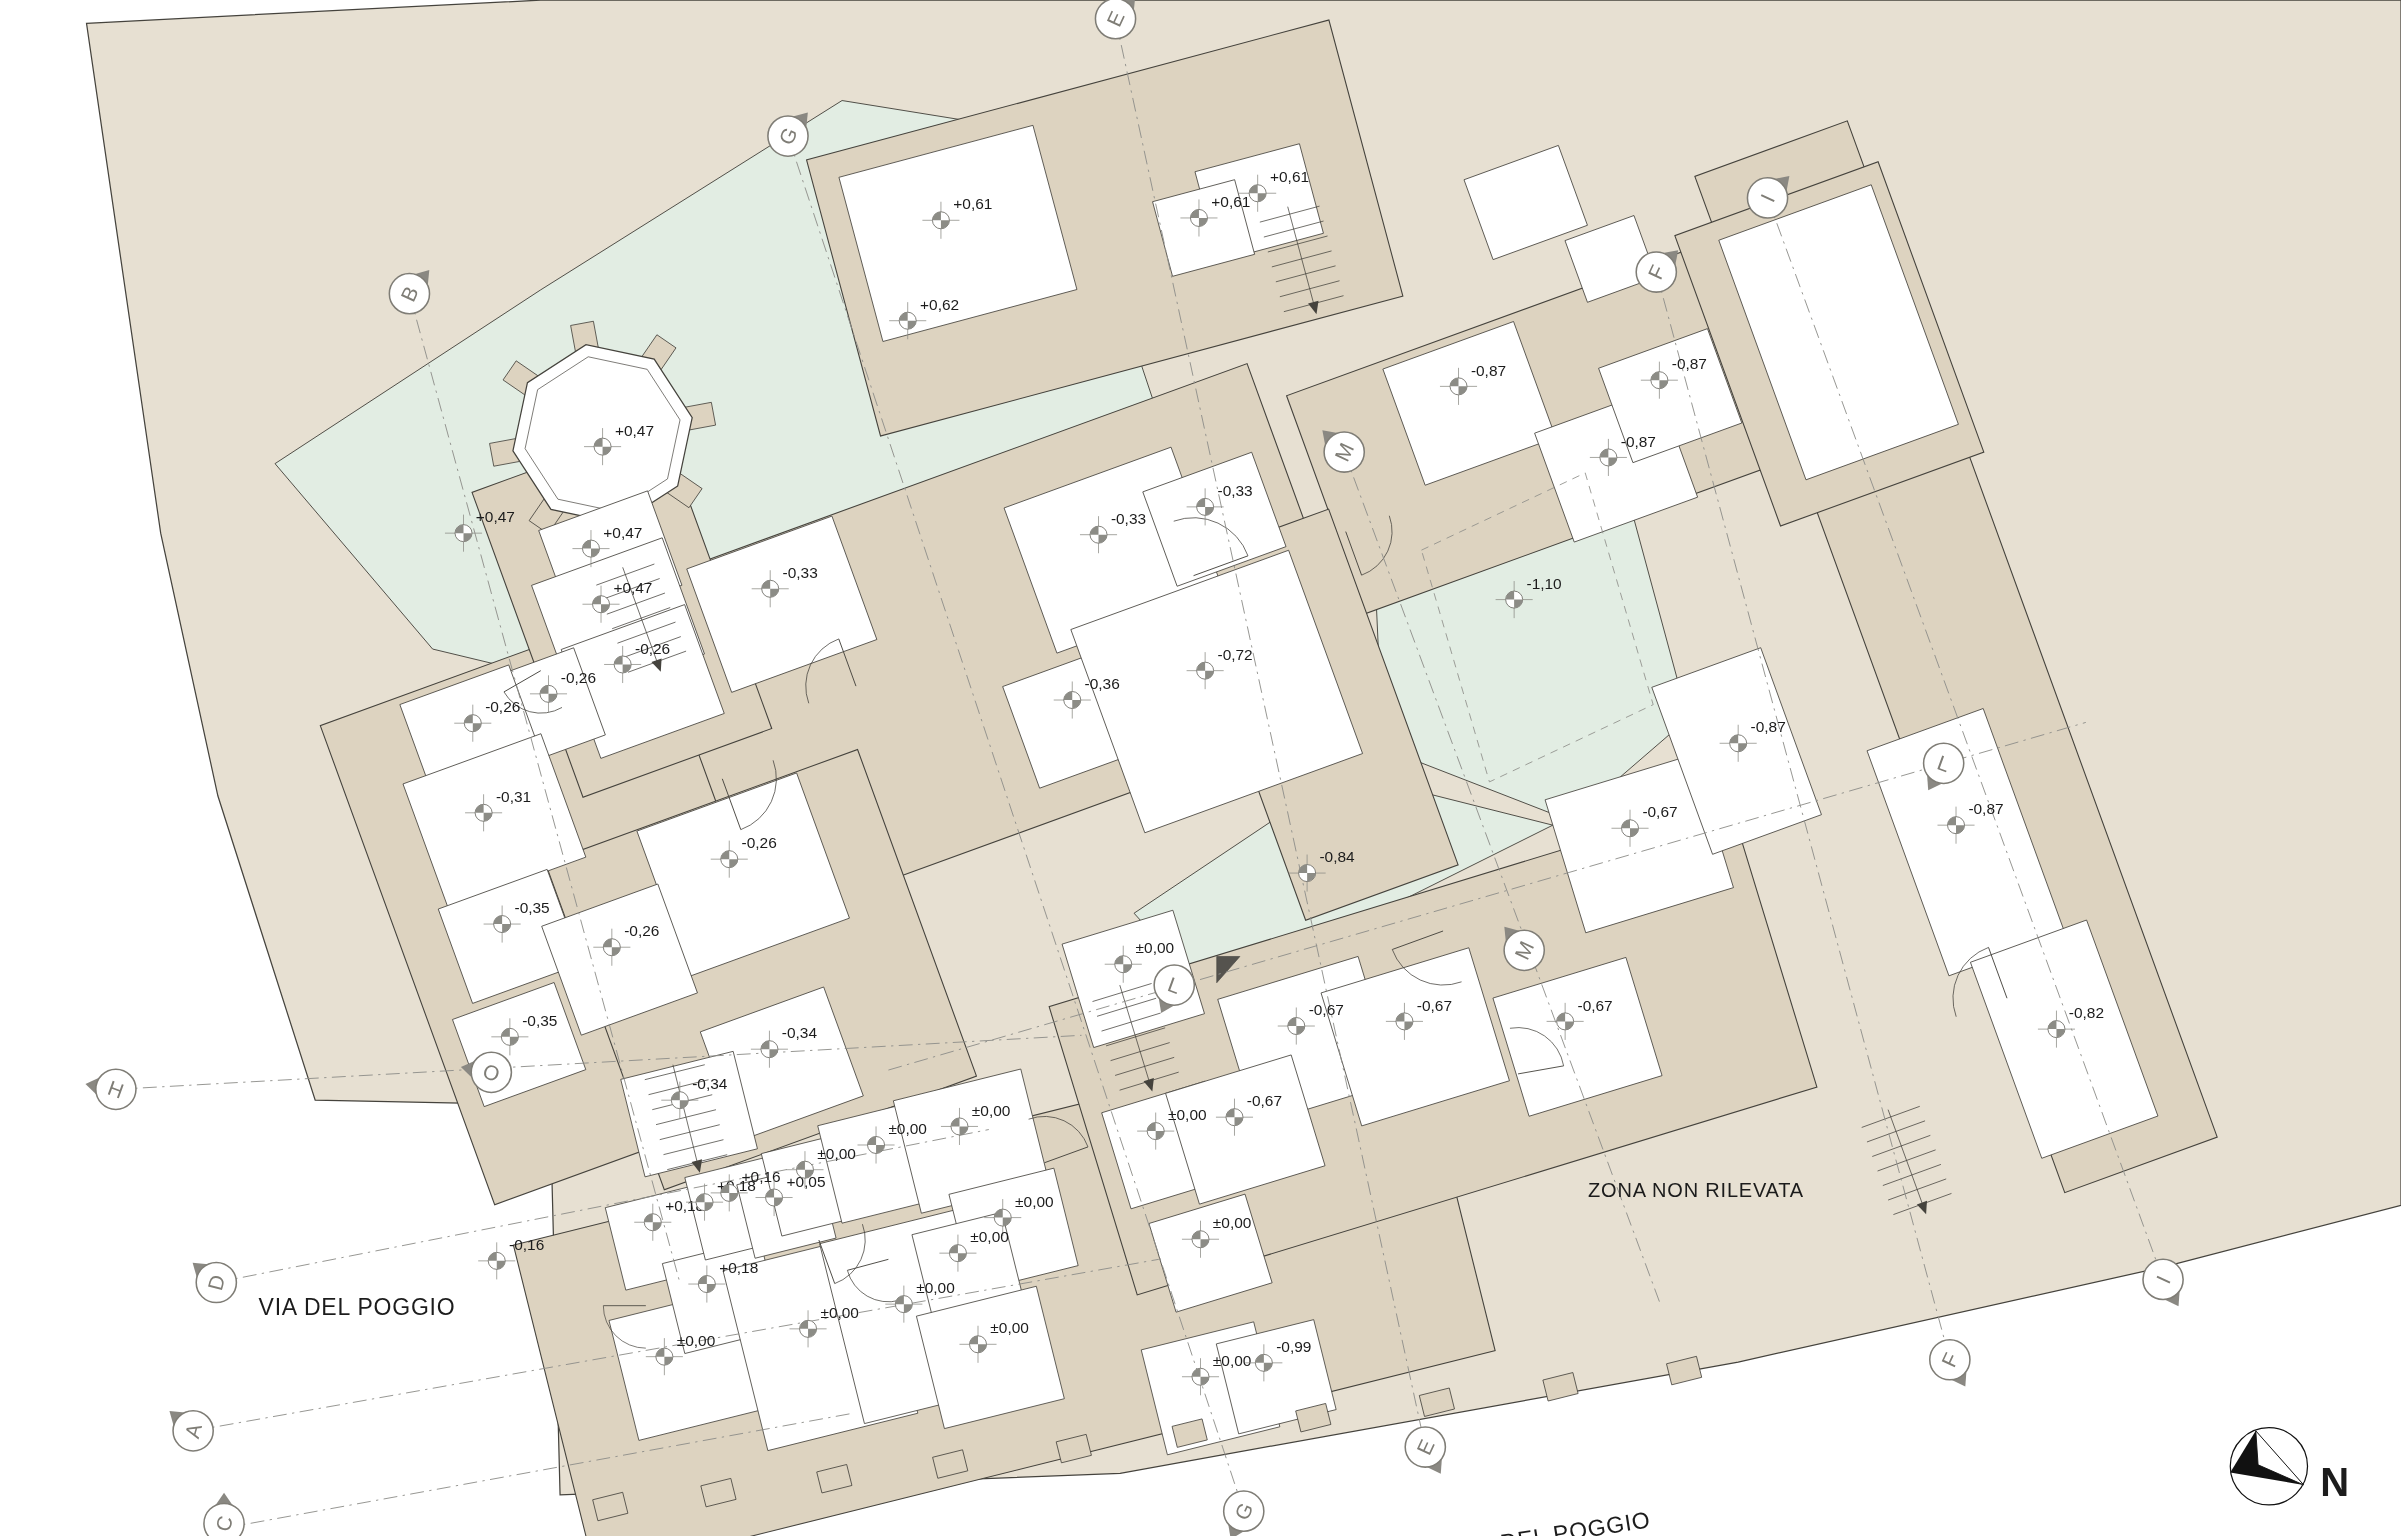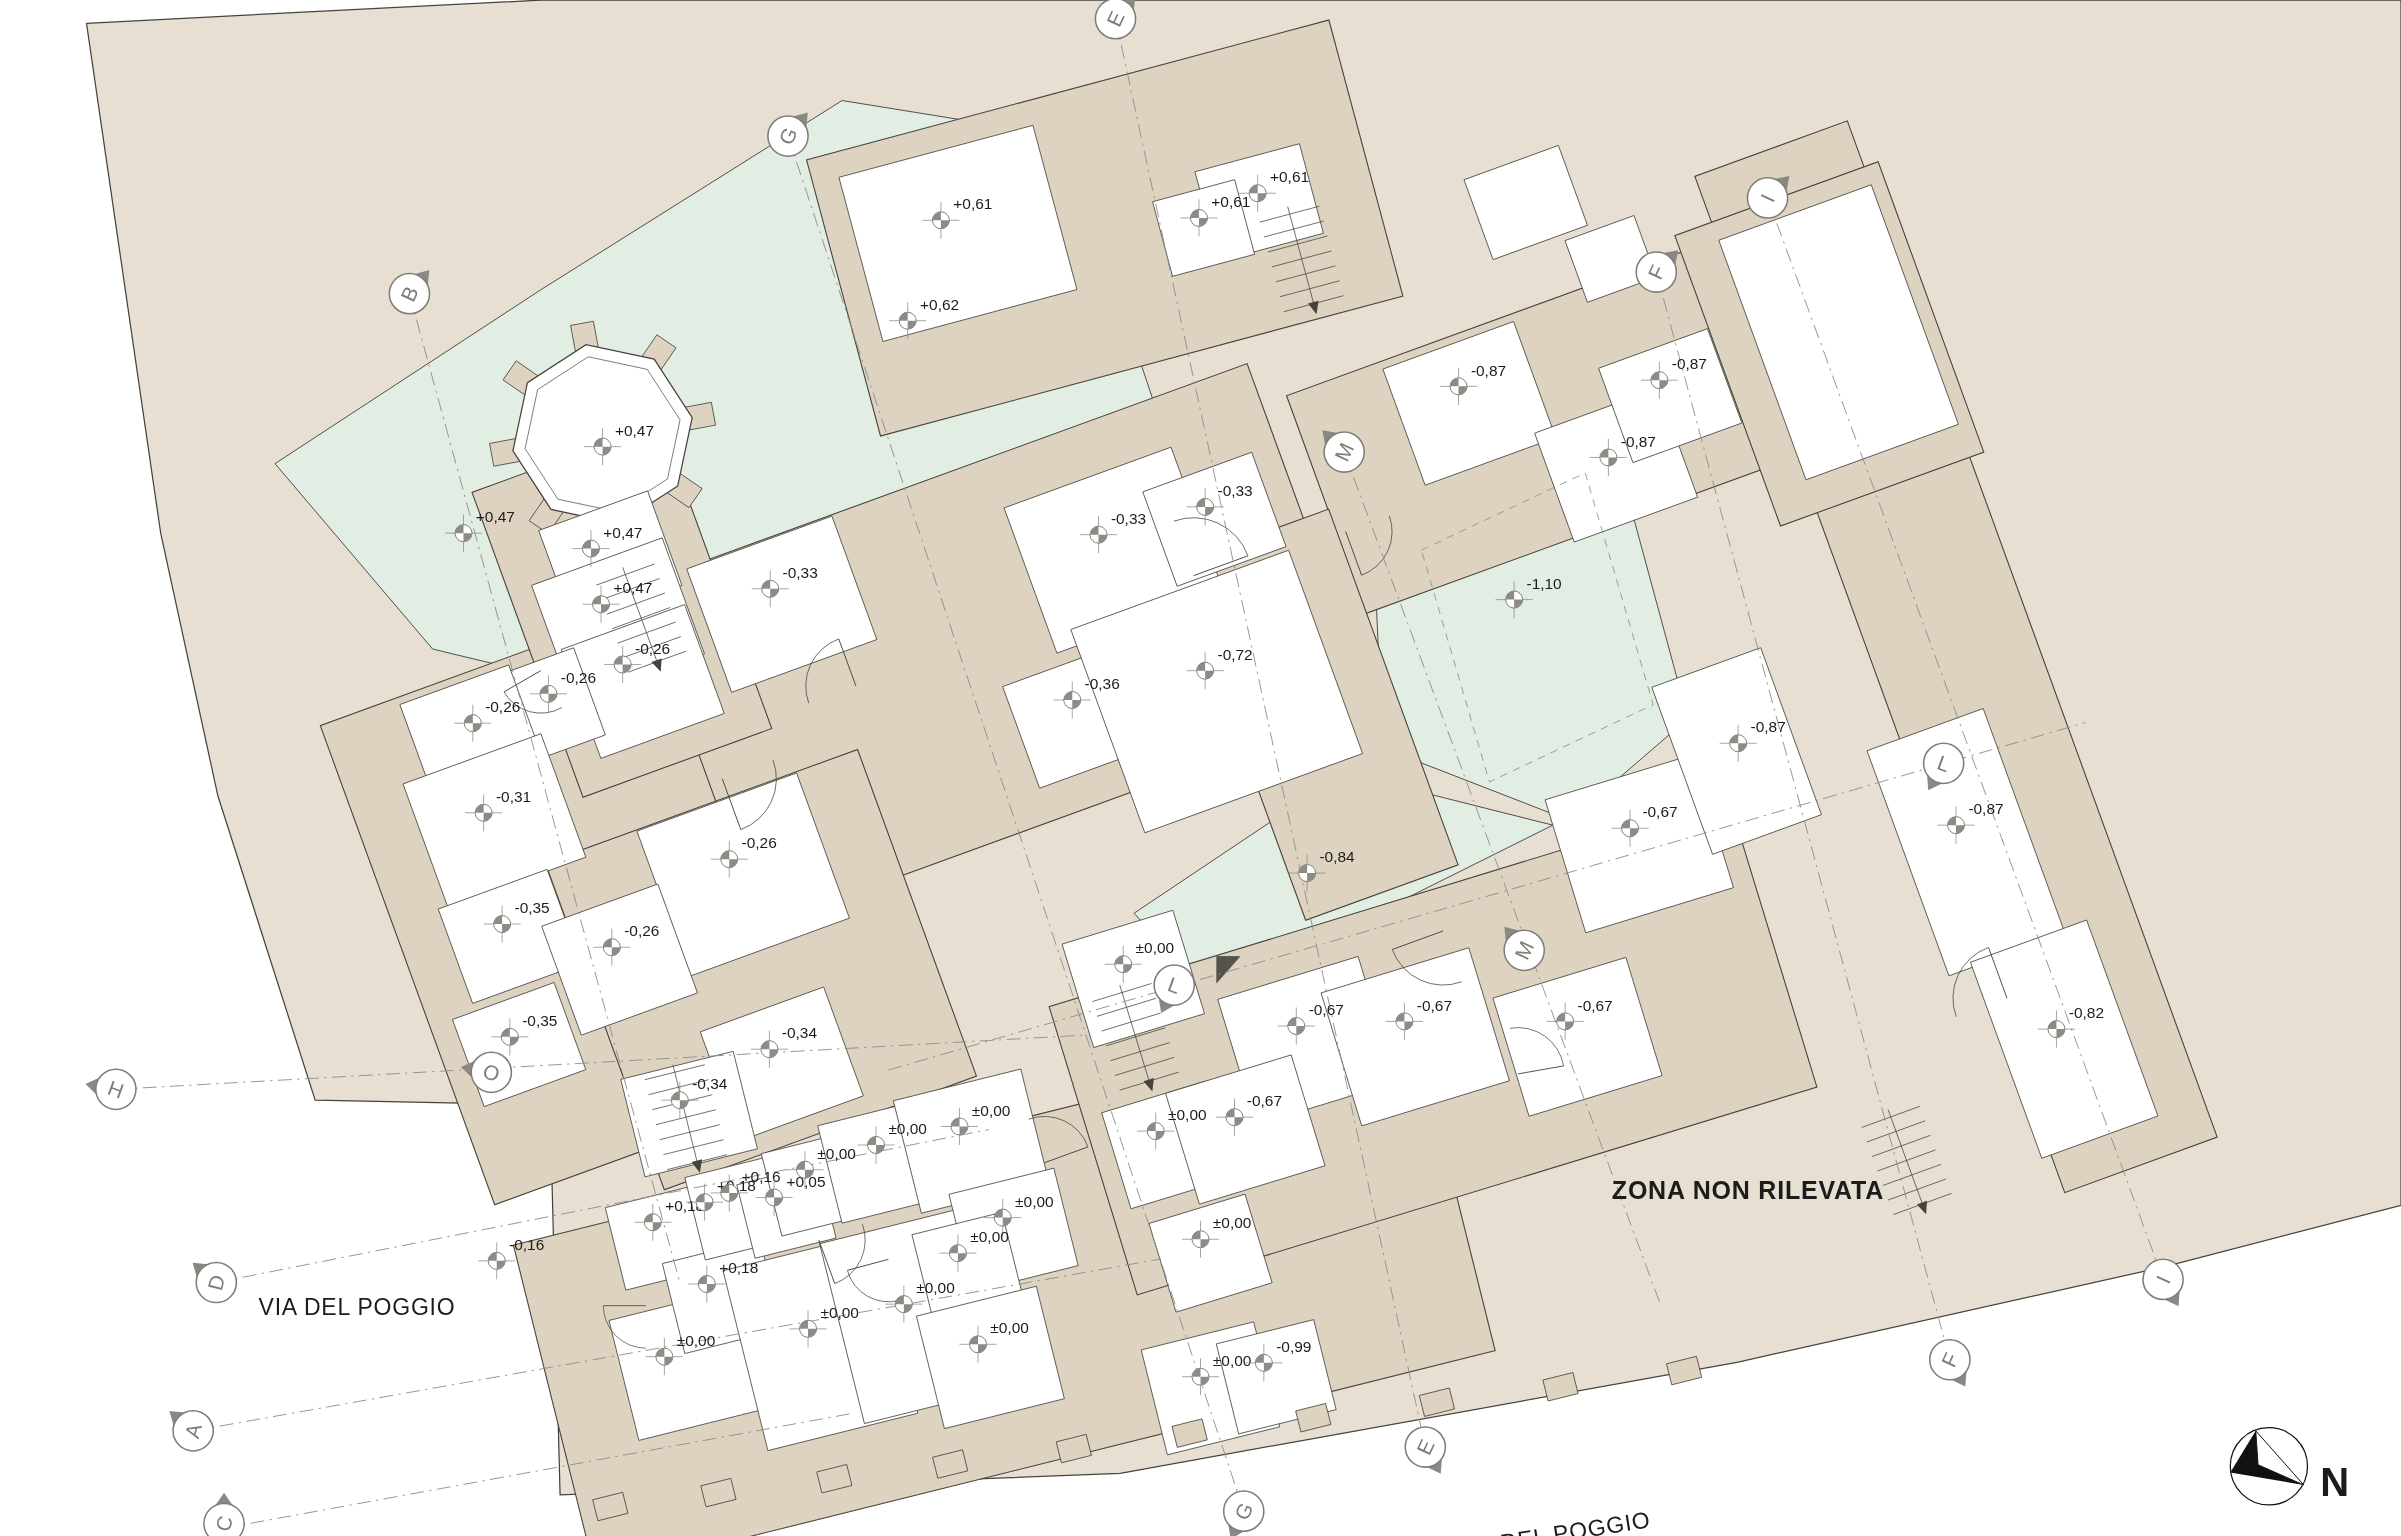--- a/index.html
+++ b/index.html
@@ -758,16 +758,16 @@
       </g>
       <g>
         <circle cx="2937" cy="1898" r="50" fill="none" stroke="#111111" stroke-width="1.6"></circle>
         <polygon points="2887,1906 2982,1922 2920,1852" fill="#111111"></polygon>
         <polygon points="2920,1852 2982,1922 2923,1896" fill="#ffffff" stroke="#111111" stroke-width="1.2"></polygon>
       </g>
     </svg>
 
   <div class="overlay-label" id="lbl-street-top" style="left: 357px; top: 1307px; font-size: 23px; transform: translate(-50%, -50%) rotate(0deg);">VIA DEL POGGIO</div>
   <div class="overlay-label" id="lbl-street-bottom" style="left: 1553px; top: 1535px; font-size: 23px; transform: translate(-50%, -50%) rotate(-9deg);">VIA DEL POGGIO</div>
-  <div class="overlay-label" id="lbl-zona" style="left: 1748px; top: 1190px; font-size: 25px; transform: translate(-50%, -50%) rotate(0deg); font-weight: bold;">ZONA NON RILEVATA</div>
+  <div class="overlay-label" id="lbl-zona" style="left: 1696px; top: 1190px; font-size: 20px; transform: translate(-50%, -50%) rotate(0deg);">ZONA NON RILEVATA</div>
   <div class="overlay-label" id="lbl-north" style="left: 2335px; top: 1482px; font-size: 40px; transform: translate(-50%, -50%) rotate(0deg); font-weight: 600;">N</div>
 </div>
 
 
 </body></html>

